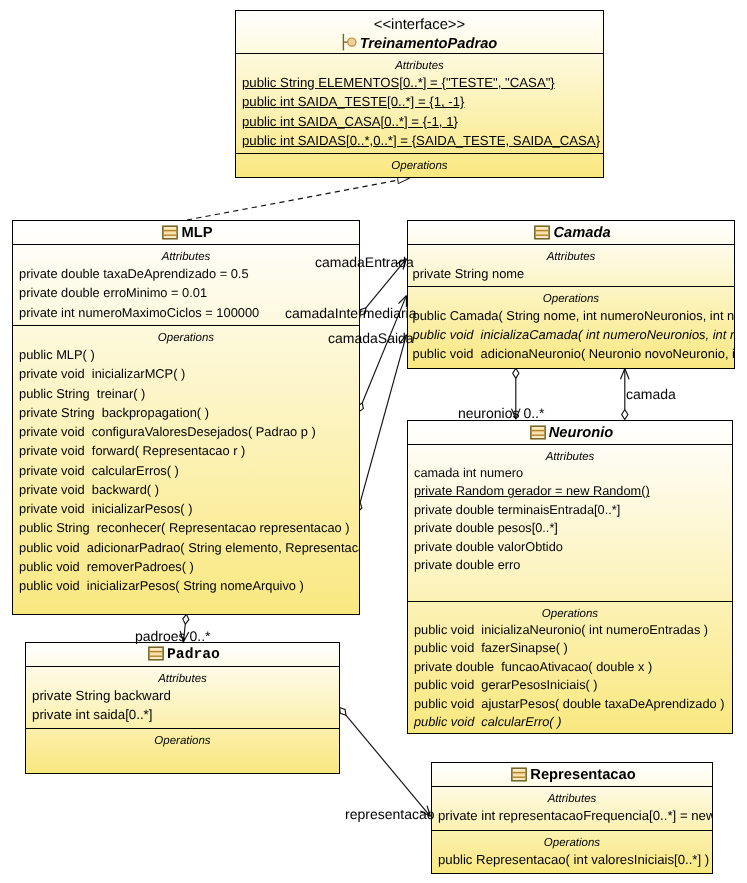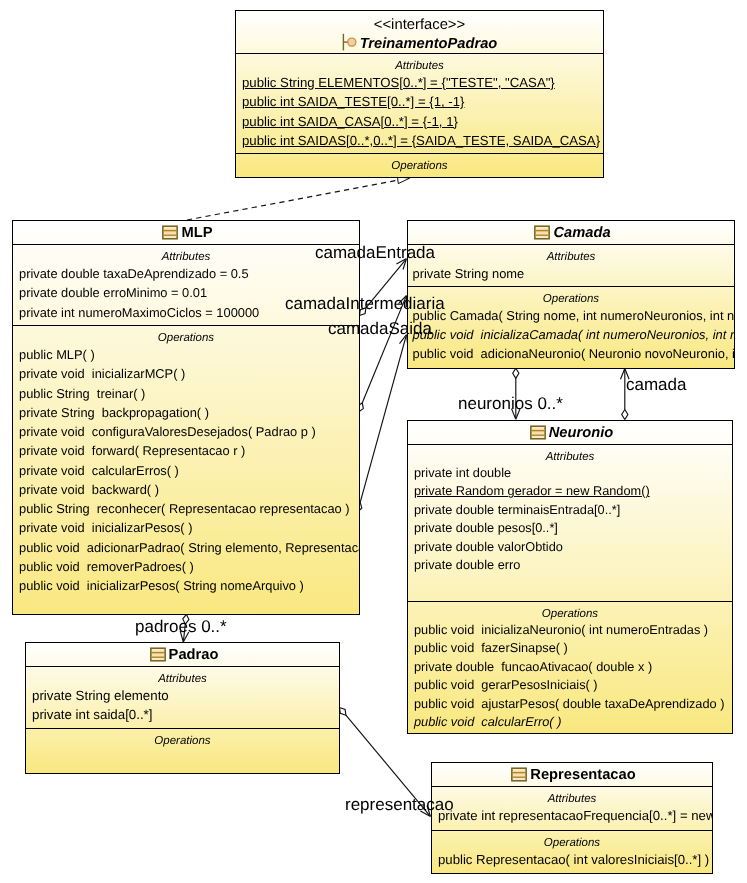--- a/index.html
+++ b/index.html
@@ -14,21 +14,21 @@
   .hdr{position:relative;text-align:center;box-sizing:border-box;}
   .hdr-stereo{font-size:14.8px;line-height:16px;}
   .hdr-title{font-weight:bold;font-size:14.7px;line-height:19px;white-space:nowrap;}
   .sec{border-top:1px solid #000;box-sizing:border-box;}
   .sec-attr{}
   .sec-ops{}
   .sec-label{font-style:italic;font-size:11.5px;line-height:14px;text-align:center;padding-top:5px;}
   .row{font-size:var(--rfs,13.2px);line-height:var(--rlh,19.3px);white-space:pre;padding-left:var(--rpl,6px);}
   .row.u{text-decoration:underline;}
   .row.it{font-style:italic;}
-  .edge-label{position:absolute;font-size:17px;line-height:14px;white-space:nowrap;}
+  .edge-label{position:absolute;font-size:14px;line-height:14px;white-space:nowrap;margin-top:9px;}
 
   .ico-iface{display:inline-block;vertical-align:-4px;margin-right:2px;}
   .ico-class{display:inline-block;vertical-align:-3px;margin-right:3px;margin-left:2px;}
 </style>
 </head>
 <body>
 
 <div id="stage">
 
 <svg class="edges" width="747" height="883" viewBox="0 0 747 883">
@@ -126,59 +126,59 @@
               </linearGradient>
             </defs>
             <rect x="1.85" y="1.2" width="14.3" height="12.6" fill="url(#icg)" stroke="#6e6222" stroke-width="1.5"></rect>
             <line x1="2.6" y1="5.6" x2="15.4" y2="5.6" stroke="#b1842c" stroke-width="1.4"></line>
             <line x1="2.6" y1="10.2" x2="15.4" y2="10.2" stroke="#b1842c" stroke-width="1.4"></line>
           </svg><span>Neuronio</span>
     </div>
   </div>
   <div class="sec sec-attr" style="height:157px;">
     <div class="sec-label">Attributes</div>
-    <div class="row">private int double</div>
+    <div class="row">camada int numero</div>
     <div class="row u">private Random gerador = new Random()</div>
     <div class="row">private double terminaisEntrada[0..*]</div>
     <div class="row">private double pesos[0..*]</div>
     <div class="row">private double valorObtido</div>
     <div class="row">private double erro</div>
   </div>
   <div class="sec sec-ops" style="height:132px;">
     <div class="sec-label">Operations</div>
     <div class="row">public void  inicializaNeuronio( int numeroEntradas )</div>
     <div class="row">public void  fazerSinapse( )</div>
     <div class="row">private double  funcaoAtivacao( double x )</div>
     <div class="row">public void  gerarPesosIniciais( )</div>
     <div class="row">public void  ajustarPesos( double taxaDeAprendizado )</div>
     <div class="row it">public void  calcularErro( )</div>
   </div>
 </div>
 
 <div class="uml" id="box-padrao" style="--rfs:13.3px;--rlh:19.3px;left:25px;top:642px;width:315px;height:132px;">
-  <div class="hdr" style="height:23px;">
+  <div class="hdr" style="height:23px;font-family:Liberation Mono, monospace;">
     <div class="hdr-title" style="padding-top:3px;">
       <svg class="ico-class" width="17" height="15" viewBox="0 0 17 15">
             <defs>
               <linearGradient id="icg" x1="0" y1="0" x2="0" y2="1">
                 <stop offset="0" stop-color="#fdf0d2"></stop>
                 <stop offset="0.45" stop-color="#f8d99a"></stop>
                 <stop offset="0.55" stop-color="#fae2b0"></stop>
                 <stop offset="1" stop-color="#fbeccd"></stop>
               </linearGradient>
             </defs>
             <rect x="1.85" y="1.2" width="14.3" height="12.6" fill="url(#icg)" stroke="#6e6222" stroke-width="1.5"></rect>
             <line x1="2.6" y1="5.6" x2="15.4" y2="5.6" stroke="#b1842c" stroke-width="1.4"></line>
             <line x1="2.6" y1="10.2" x2="15.4" y2="10.2" stroke="#b1842c" stroke-width="1.4"></line>
           </svg><span>Padrao</span>
     </div>
   </div>
   <div class="sec sec-attr" style="height:62px;">
     <div class="sec-label">Attributes</div>
-    <div class="row">private String elemento</div>
+    <div class="row">private String backward</div>
     <div class="row">private int saida[0..*]</div>
   </div>
   <div class="sec sec-ops" style="height:45px;">
     <div class="sec-label">Operations</div>
   </div>
 </div>
 
 <div class="uml" id="box-representacao" style="--rfs:13.2px;--rlh:19.3px;left:431px;top:762px;width:282px;height:112px;">
   <div class="hdr" style="height:23px;">
     <div class="hdr-title" style="padding-top:3px;">
@@ -234,22 +234,22 @@
   <div class="sec sec-ops" style="height:290px;">
     <div class="sec-label">Operations</div>
     <div class="row">public MLP( )</div>
     <div class="row">private void  inicializarMCP( )</div>
     <div class="row">public String  treinar( )</div>
     <div class="row">private String  backpropagation( )</div>
     <div class="row">private void  configuraValoresDesejados( Padrao p )</div>
     <div class="row">private void  forward( Representacao r )</div>
     <div class="row">private void  calcularErros( )</div>
     <div class="row">private void  backward( )</div>
+    <div class="row">private void  inicializarPesos( )</div>
     <div class="row">public String  reconhecer( Representacao representacao )</div>
-    <div class="row">private void  inicializarPesos( )</div>
     <div class="row">public void  adicionarPadrao( String elemento, Representacao r )</div>
     <div class="row">public void  removerPadroes( )</div>
     <div class="row">public void  inicializarPesos( String nomeArquivo )</div>
   </div>
 </div>
 
 <div class="uml" id="box-iface" style="--rfs:13.2px;left:235px;top:10px;width:369px;height:168px;">
   <div class="hdr" style="height:42px;">
     <div class="hdr-stereo" style="padding-top:6px;">&lt;&lt;interface&gt;&gt;</div>
     <div class="hdr-title" style="font-style:italic;">

